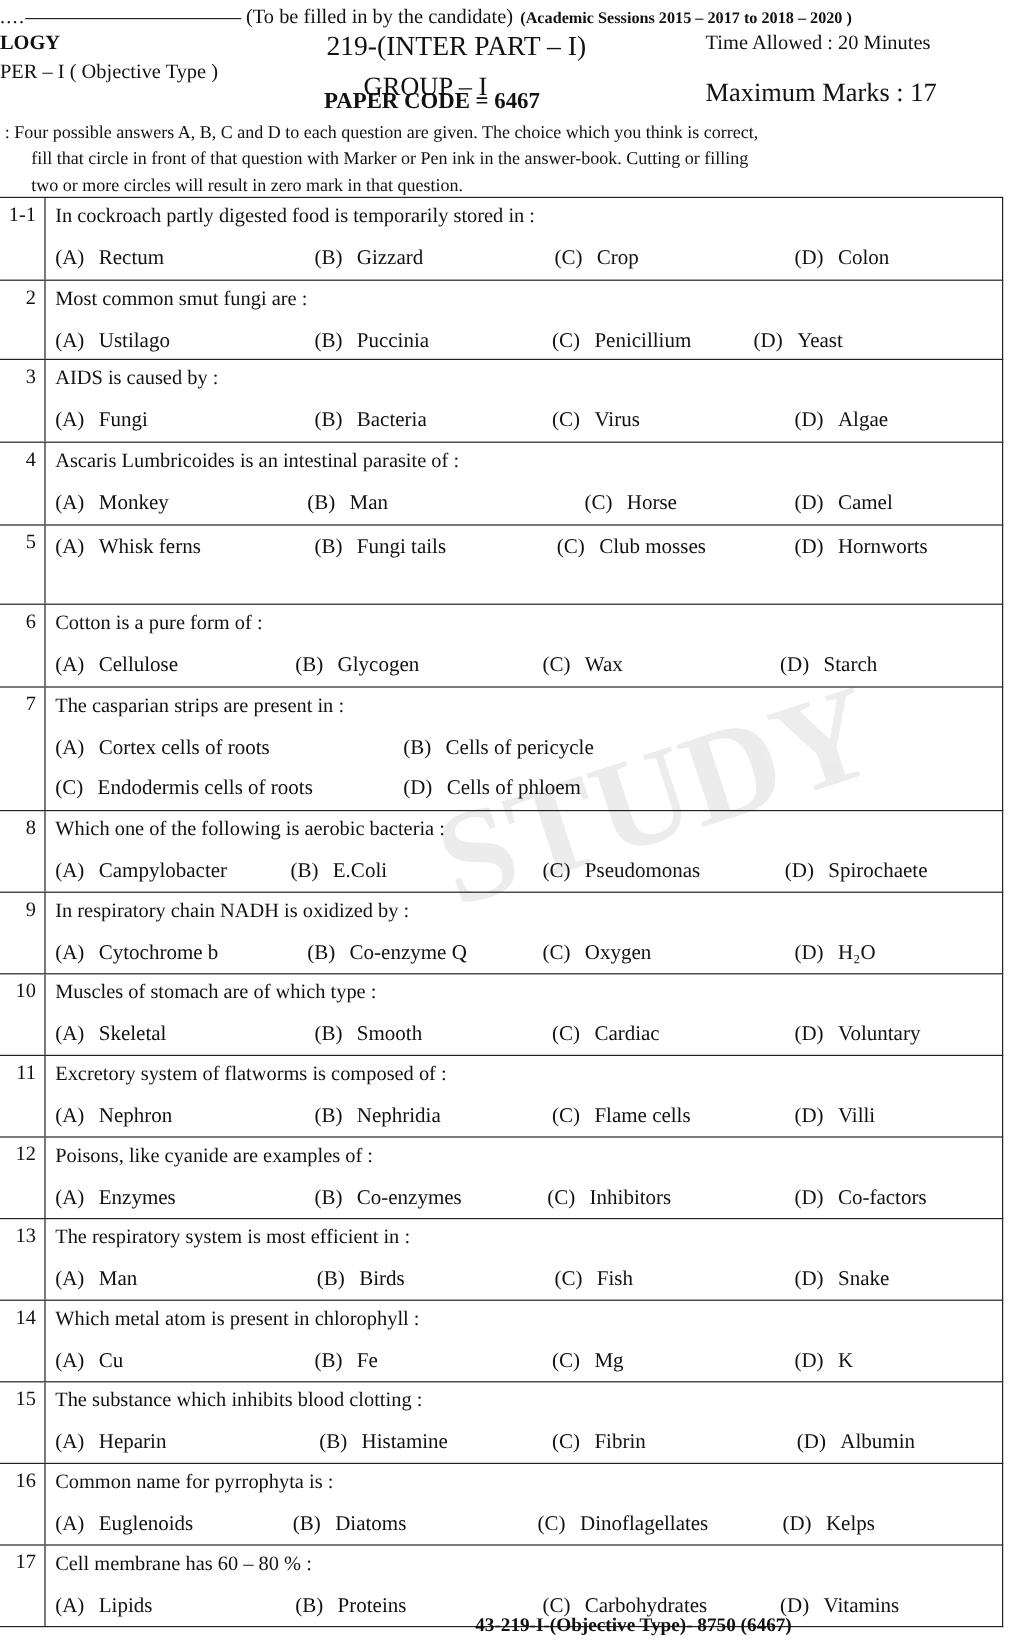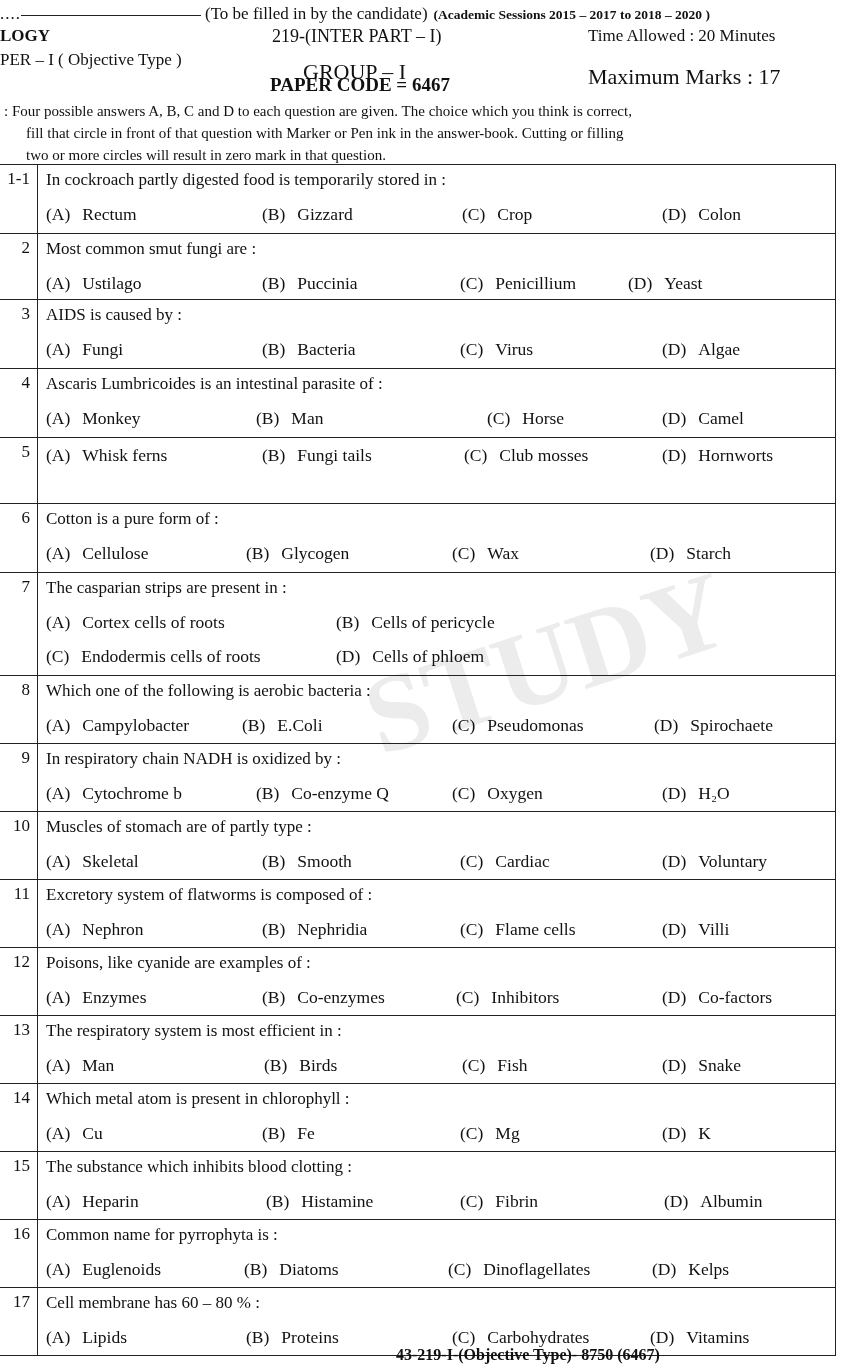--- a/index.html
+++ b/index.html
@@ -6,21 +6,21 @@
   body {
     width: 844px; height: 1372px; position: relative; overflow: hidden;
     font-family: "Liberation Serif", "DejaVu Serif", serif; color: #111;
   }
   .hdr { position: absolute; white-space: nowrap; }
   .top-line { top: 4px; left: 0; font-size: 17px; }
   .top-line .blank { display: inline-block; width: 180px; border-bottom: 1px solid #222; margin: 0 4px 0 0; vertical-align: 3px; }
   .top-line .dots { letter-spacing: 1px; }
   .top-line .sessions { font-weight: bold; font-size: 13.5px; margin-left: 6px; }
   .subject { top: 26px; left: 0; font-size: 17px; font-weight: bold; }
-  .inter { top: 26px; left: 272px; font-size: 18px; }
+  .inter { top: 26px; left: 272px; font-size: 23px; }
   .time { top: 26px; left: 588px; font-size: 17px; }
   .paper { top: 50px; left: 0; font-size: 17px; }
   .group { top: 59px; left: 303px; font-size: 22px; }
   .marks { top: 64px; left: 588px; font-size: 22px; font-family: Liberation Serif, serif; }
   .code { top: 74px; left: 270px; font-size: 19px; font-weight: bold; }
   .instr { position: absolute; top: 100px; left: 4px; width: 830px; font-size: 15px; line-height: 22px; }
   .instr .l1 { display: block; white-space: nowrap; }
   .instr .l2 { display: block; padding-left: 22px; white-space: nowrap; }
   .instr .l3 { display: block; padding-left: 22px; white-space: nowrap; }
 
@@ -169,21 +169,21 @@
           <span class="opt" style="left: 0px;"><span class="lbl">(A)</span><span>Cytochrome  b</span></span>
           <span class="opt" style="left: 210px;"><span class="lbl">(B)</span><span>Co-enzyme  Q</span></span>
           <span class="opt" style="left: 406px;"><span class="lbl">(C)</span><span>Oxygen</span></span>
           <span class="opt" style="left: 616px;"><span class="lbl">(D)</span><span>H₂O</span></span>
         </div>
       </div>
     </div>
     <div class="qrow" style="height: 67px;">
       <div class="qnum">10</div>
       <div class="qbody">
-        <div class="qtext">Muscles of stomach are of partly type  :</div>
+        <div class="qtext">Muscles of stomach are of which type  :</div>
         <div class="opts">
           <span class="opt" style="left: 0px;"><span class="lbl">(A)</span><span>Skeletal</span></span>
           <span class="opt" style="left: 216px;"><span class="lbl">(B)</span><span>Smooth</span></span>
           <span class="opt" style="left: 414px;"><span class="lbl">(C)</span><span>Cardiac</span></span>
           <span class="opt" style="left: 616px;"><span class="lbl">(D)</span><span>Voluntary</span></span>
         </div>
       </div>
     </div>
     <div class="qrow" style="height: 67px;">
       <div class="qnum">11</div>

